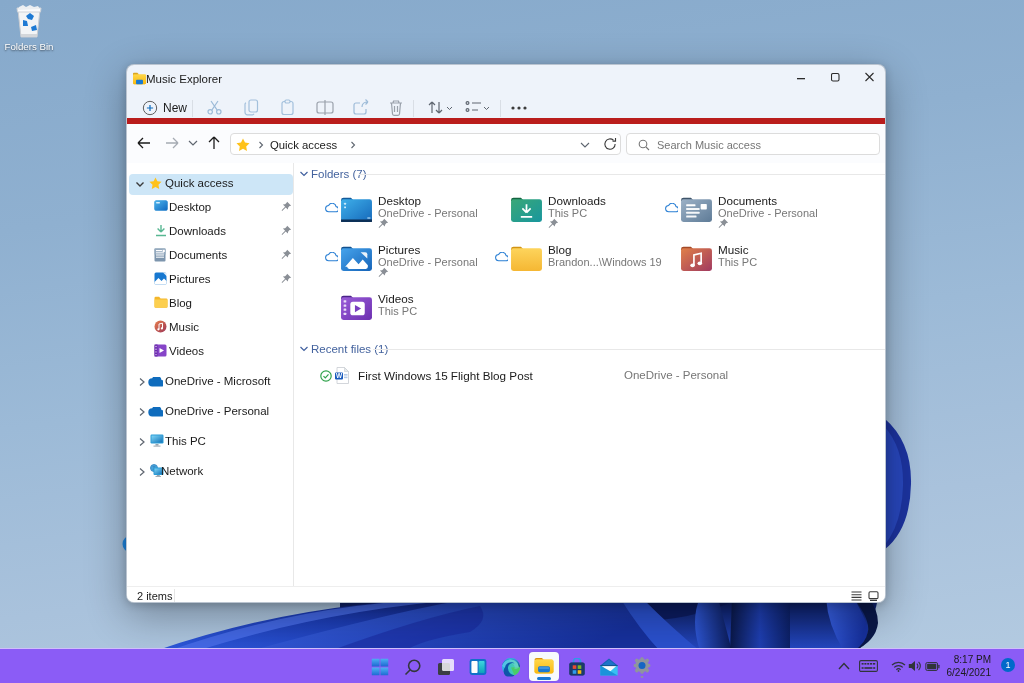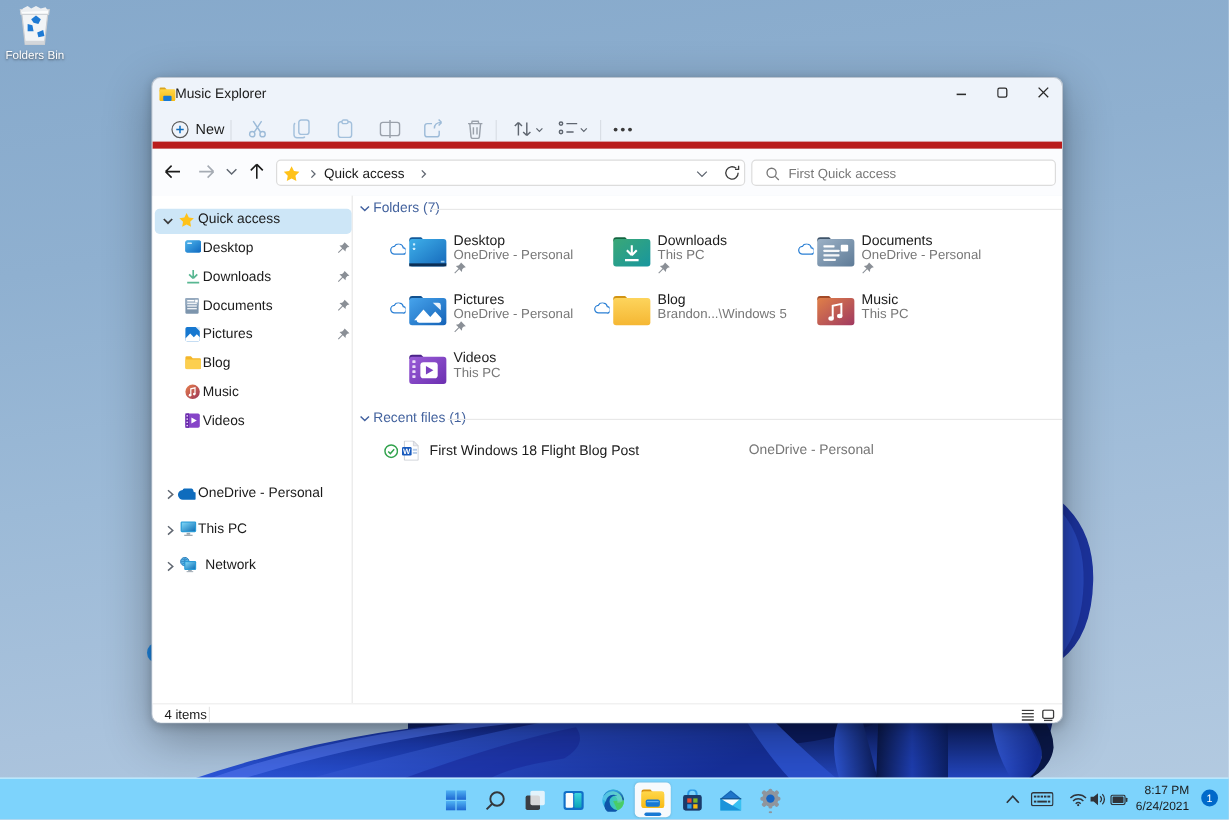--- a/index.html
+++ b/index.html
@@ -51,21 +51,21 @@
   .tile { position:absolute; width:170px; height:30px; }
   .tile .cloud { position:absolute; left:-15px; top:8px; }
   .tile .fico { position:absolute; left:0; top:0; }
   .tile .t1 { position:absolute; left:38px; top:-1px; color:#1b1b1b; font-size:11.7px; }
   .tile .t2 { position:absolute; left:38px; top:11.5px; color:#777; font-size:11px; }
   .tile .tpin { position:absolute; left:38px; top:23px; }
 
   #statusbar { position:absolute; left:0; top:521px; width:100%; height:18px; background:#fff; border-top:1px solid #eee; }
 
   
-  #taskbar { position:absolute; left:0; top:648px; width:1024px; height:35px; background:#7dd3fc; border-top:1px solid rgba(255,255,255,.6); }
+  #taskbar { position:absolute; left:0; top:648px; width:1024px; height:35px; background:#8b5cf6; border-top:1px solid rgba(255,255,255,.6); }
   .tbtn { position:absolute; top:3px; width:30px; height:29px; border-radius:4px; }
   .tbtn svg { position:absolute; left:50%; top:50%; transform:translate(-50%,-50%); }
   #tray { position:absolute; right:0; top:0; height:35px; }
   .trayico { position:absolute; top:9px; }
   #clock { position:absolute; right:33px; top:5px; text-align:right; font-size:10px; color:#1b1b1b; line-height:12.5px; }
   #badge { position:absolute; right:9px; top:9px; width:14px; height:14px; border-radius:50%; background:#0069ca;
            color:#fff; font-size:9px; text-align:center; line-height:14px; }
 </style>
 </head>
 <body>
@@ -248,21 +248,21 @@
       <svg class="abs" style="left:372px;top:3px;" width="14" height="14" viewBox="0 0 15 15" fill="none" stroke="#3b3b3b" stroke-width="1.2">
         <path d="M13 7.5 a5.5 5.5 0 1 1 -1.8 -4"></path>
         <path d="M13.4 1.2 v3.2 h-3.2" fill="none"></path>
       </svg>
     </div>
     <div id="searchbox">
       <svg class="abs" style="left:11px;top:5px;" width="12" height="12" viewBox="0 0 12 12" fill="none" stroke="#767676" stroke-width="1.1">
         <circle cx="5" cy="5" r="3.8"></circle>
           <path d="M8 8 l3 3"></path>
       </svg>
-      <div class="abs" style="left:30px;top:5px;font-size:11px;">First Quick access</div>
+      <div class="abs" style="left:30px;top:5px;font-size:11px;">Search Music access</div>
     </div>
   </div>
 
   <div id="body">
     <div id="sidebar">
       <div id="qarow"></div>
       <div class="srow" style="top:10px;">
         <svg class="chev" style="left:4px;top:6px;" width="10" height="10" viewBox="0 0 10 10" fill="none" stroke="#3b3b3b" stroke-width="1.4">
             <path d="M1.5 3.5 l3.5 3.5 L8.5 3.5"></path>
           </svg>
@@ -338,20 +338,29 @@
             <rect x="0.5" y="0.5" width="12" height="12" rx="1.5" fill="#8644c8"></rect>
             <rect x="0.5" y="0.5" width="3" height="12" fill="#6a2bab"></rect>
             <circle cx="2" cy="2.5" r=".7" fill="#e8d8f8"></circle>
             <circle cx="2" cy="5.2" r=".7" fill="#e8d8f8"></circle>
             <circle cx="2" cy="7.9" r=".7" fill="#e8d8f8"></circle>
             <circle cx="2" cy="10.6" r=".7" fill="#e8d8f8"></circle>
             <path d="M5.5 4 l4.5 2.5 -4.5 2.5 Z" fill="#fff"></path>
           </svg>
         <div class="txt">Videos</div>
       </div>
+      <div class="srow" style="top:208px;">
+        <svg class="chev" style="left:7px;top:6px;" width="8" height="10" viewBox="0 0 8 10" fill="none" stroke="#5f6670" stroke-width="1.2">
+            <path d="M2 1.5 l4 3.5 -4 3.5"></path>
+          </svg>
+        <svg class="ico" style="left:17px;top:6px;" width="15" height="10" viewBox="0 0 15 10">
+            <path d="M4.6 9.5 a4.1 4.1 0 0 1 -.4 -8.2 a5 5 0 0 1 9.3 1.6 a3.3 3.3 0 0 1 -.6 6.6 Z" fill="#0f6cbd"></path>
+          </svg>
+        <div class="txt" style="left:34px;">OneDrive - Microsoft</div>
+      </div>
       <div class="srow" style="top:238px;">
         <svg class="chev" style="left:7px;top:6px;" width="8" height="10" viewBox="0 0 8 10" fill="none" stroke="#5f6670" stroke-width="1.2">
             <path d="M2 1.5 l4 3.5 -4 3.5"></path>
           </svg>
         <svg class="ico" style="left:17px;top:6px;" width="15" height="10" viewBox="0 0 15 10">
             <path d="M4.6 9.5 a4.1 4.1 0 0 1 -.4 -8.2 a5 5 0 0 1 9.3 1.6 a3.3 3.3 0 0 1 -.6 6.6 Z" fill="#0f6cbd"></path>
           </svg>
         <div class="txt" style="left:34px;">OneDrive - Personal</div>
       </div>
       <div class="srow" style="top:268px;">
@@ -371,21 +380,21 @@
             <path d="M2 1.5 l4 3.5 -4 3.5"></path>
           </svg>
         <svg class="ico" style="left:19px;top:3px;" width="14" height="13" viewBox="0 0 14 13">
             <circle cx="4" cy="4" r="3.5" fill="#58b6e8" stroke="#2a7ab8" stroke-width=".8"></circle>
             <path d="M1 4 h6 M4 1 v6 M1.8 2 a4 4 0 0 0 4.4 0 M1.8 6 a4 4 0 0 1 4.4 0" stroke="#2a7ab8" stroke-width=".6" fill="none"></path>
             <rect x="3.5" y="3.5" width="10" height="7.5" rx="1" fill="#2a9bd6"></rect>
             <rect x="4.5" y="4.5" width="8" height="5.5" fill="url(#scr2)"></rect>
             <rect x="6.8" y="11" width="3" height="1" fill="#9aa5ae"></rect>
             <rect x="5.5" y="12" width="5.5" height=".9" fill="#9aa5ae"></rect>
           </svg>
-        <div class="txt" style="left:40px;">Network</div>
+        <div class="txt" style="left:30px;">Network</div>
       </div>
       <svg width="0" height="0">
           <defs>
         <linearGradient id="scr" x1="0" y1="0" x2="1" y2="1">
               <stop offset="0" stop-color="#4db5ec"></stop>
               <stop offset="1" stop-color="#0f68c0"></stop>
             </linearGradient>
         <linearGradient id="scr2" x1="0" y1="0" x2="1" y2="1">
               <stop offset="0" stop-color="#7fd6f7"></stop>
               <stop offset="1" stop-color="#1273b8"></stop>
@@ -507,21 +516,21 @@
       </div>
       <div class="tile" style="left:215px;top:81px;">
         <svg class="cloud" width="13" height="10" viewBox="0 0 15 11" fill="#fff" stroke="#2a7fd4" stroke-width="1.2">
             <path d="M4.6 9.9 a3.7 3.7 0 0 1 -.4 -7.4 a4.6 4.6 0 0 1 8.6 1.4 a3 3 0 0 1 -.6 6 Z"></path>
           </svg>
         <svg class="fico" width="33" height="28" viewBox="0 0 32 27" preserveAspectRatio="none">
           <path d="M1 5 a2.4 2.4 0 0 1 2.4 -2.4 h7.2 l3.4 3.4 h-13 Z" fill="#d29413"></path>
           <rect x="1" y="4.1" width="30" height="22" rx="2.4" fill="url(#fblog)"></rect>
         </svg>
         <div class="t1">Blog</div>
-          <div class="t2">Brandon...\Windows 5</div>
+          <div class="t2">Brandon...\Windows 19</div>
       </div>
       <div class="tile" style="left:385px;top:81px;">
         <svg class="fico" width="33" height="28" viewBox="0 0 32 27" preserveAspectRatio="none">
           <path d="M1 5 a2.4 2.4 0 0 1 2.4 -2.4 h7.2 l3.4 3.4 h-13 Z" fill="#a34a28"></path>
           <rect x="1" y="4.1" width="30" height="22" rx="2.4" fill="url(#fmus)"></rect>
           <path d="M13.5 20.5 V10.5 l7 -1.6 v9.6" stroke="#fff" stroke-width="1.6" fill="none"></path>
           <ellipse cx="12.2" cy="20.6" rx="2.2" ry="1.8" fill="#fff"></ellipse>
           <ellipse cx="19.2" cy="18.6" rx="2.2" ry="1.8" fill="#fff"></ellipse>
         </svg>
         <div class="t1">Music</div>
@@ -558,28 +567,28 @@
             <path d="M3.5 6.2 l1.8 1.8 3.2 -3.6"></path>
           </svg>
         <svg class="abs" style="left:15px;top:1px;" width="14" height="17" viewBox="0 0 14 17">
           <path d="M2 .5 h7.5 L13.5 4.5 V16.5 H2 Z" fill="#fff" stroke="#c8ccd2" stroke-width=".8"></path>
           <path d="M9.5 .5 V4.5 H13.5 Z" fill="#e8eaee" stroke="#c8ccd2" stroke-width=".6"></path>
           <rect x="0" y="5.5" width="8" height="7" rx="1" fill="#185abd"></rect>
           <text x="4" y="11.2" font-size="6.5" fill="#fff" text-anchor="middle" font-weight="bold" font-family="Liberation Sans">W</text>
           <rect x="9" y="7" width="3.5" height="1.6" fill="#b5cbe8"></rect>
           <rect x="9" y="9.6" width="3.5" height="1.6" fill="#b5cbe8"></rect>
         </svg>
-        <div class="abs" style="left:38px;top:3px;font-size:11.7px;">First Windows 18 Flight Blog Post</div>
+        <div class="abs" style="left:38px;top:3px;font-size:11.7px;">First Windows 15 Flight Blog Post</div>
         <div class="abs" style="left:304px;top:3px;color:#767676;font-size:11.5px;">OneDrive - Personal</div>
       </div>
     </div>
   </div>
 
   <div id="statusbar">
-    <div class="abs" style="left:10px;top:3px;font-size:11px;">4 items</div>
+    <div class="abs" style="left:10px;top:3px;font-size:11px;">2 items</div>
     <div class="abs" style="left:47px;top:2px;width:1px;height:13px;background:#e5e5e5;"></div>
     <svg class="abs" style="right:23px;top:4px;" width="11" height="10" viewBox="0 0 11 10" stroke="#3b3b3b" fill="none" stroke-width="1.1">
       <path d="M.5 1 h10 M.5 3.7 h10 M.5 6.4 h10 M.5 9 h10"></path>
     </svg>
     <svg class="abs" style="right:6px;top:4px;" width="11" height="10" viewBox="0 0 11 10" stroke="#3b3b3b" fill="none" stroke-width="1.1">
       <rect x="1" y="0.8" width="9" height="6.8" rx="1.2"></rect>
         <path d="M2 9.4 h7"></path>
     </svg>
   </div>
 </div>

